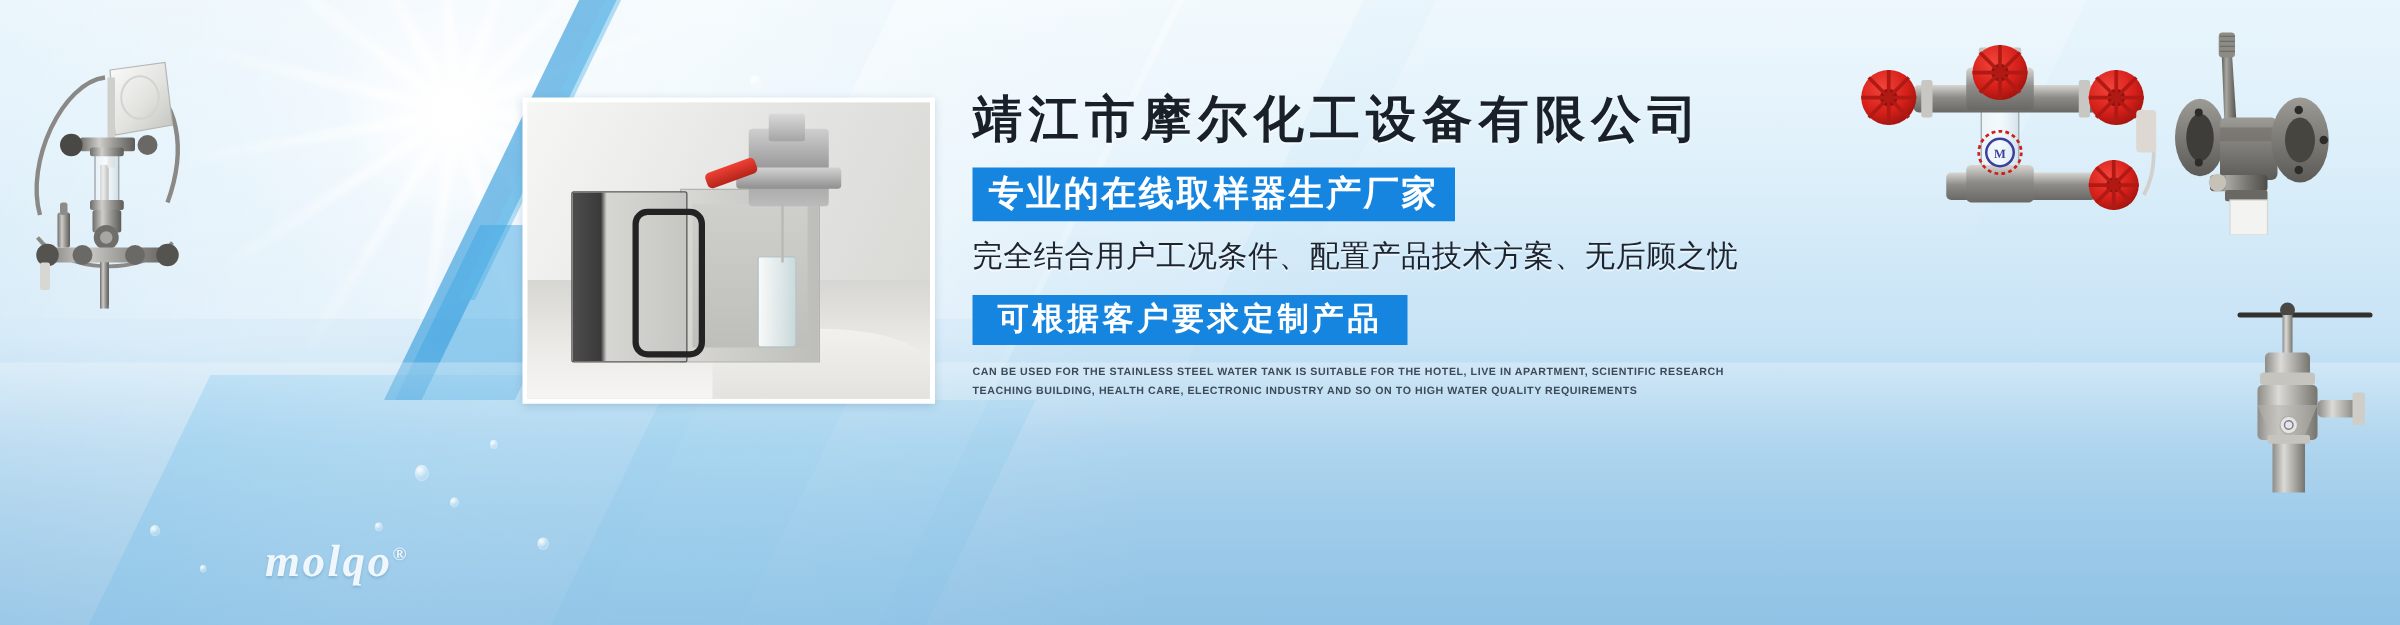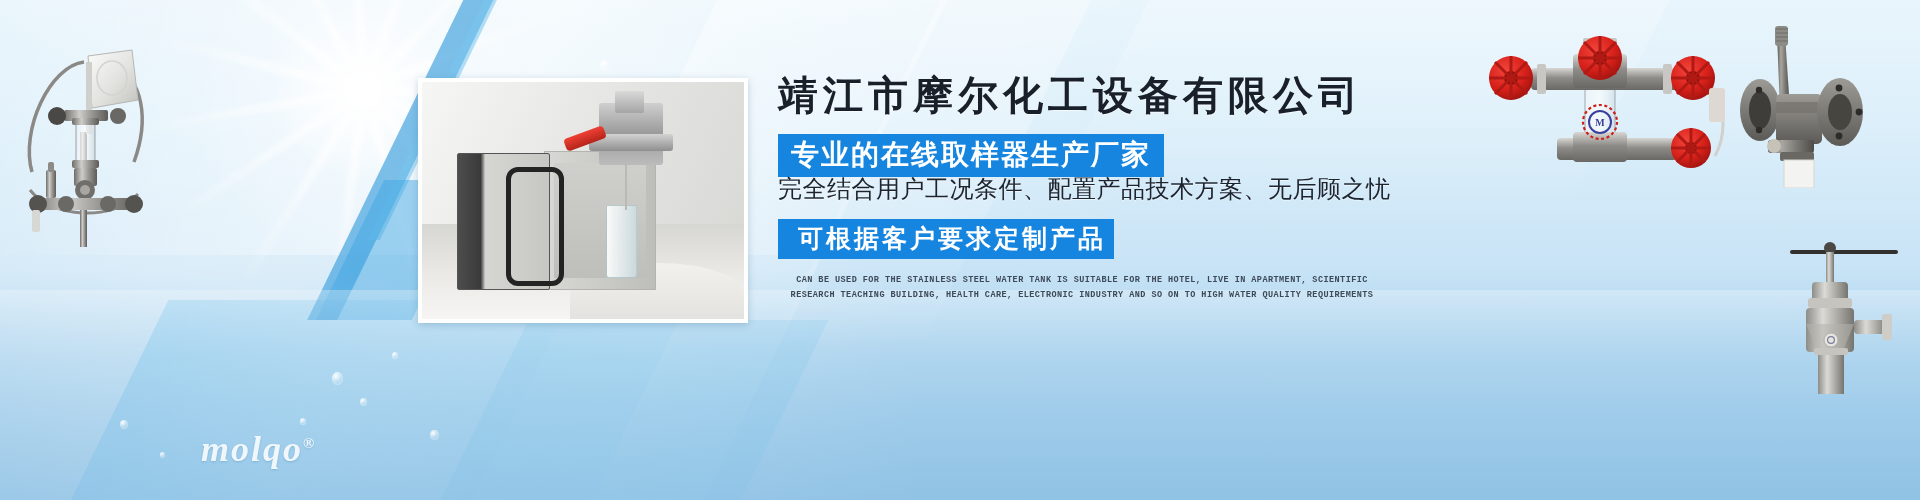--- a/index.html
+++ b/index.html
@@ -126,52 +126,52 @@
     background:#1685e0;
     color:#fff;
     font-size:28px;font-weight:700;
     letter-spacing:2px;
     padding:7px 13px 8px 13px;
     line-height:1;
     margin-top:18px;
     white-space:nowrap;
   }
   .subline{
+    margin-top:17px;
     font-size:24px;font-weight:500;color:#1c2430;
     letter-spacing:.5px;line-height:1;
     white-space:nowrap;
     text-shadow:0 1px 0 rgba(255,255,255,.55);
   }
   .hl-bar2{
     display:inline-block;
     background:#1685e0;
     color:#fff;
     font-size:25px;font-weight:700;
     letter-spacing:3px;
-    padding:7px 8px 8px 20px;
+    padding:7px 20px 8px 20px;
     line-height:1;
     margin-top:18px;
     white-space:nowrap;
   }
   .eng-caption{
     margin-top:14px;
     width:608px;
-    font-family:Liberation Mono, monospace;
+    font-family:Liberation Sans, sans-serif;
     font-size:8.5px;
     font-weight:600;
     color:#3d4a59;
     letter-spacing:.45px;
     line-height:1.75;
     text-transform:uppercase;
-    text-align:center;
   }
 
   
   .watermark{
-    position:absolute;left:201px;top:428px;
+    position:absolute;left:212px;top:428px;
     font-family:"Liberation Serif","DejaVu Serif",serif;
     font-size:36px;font-weight:700;font-style:italic;
     color:rgba(255,255,255,.88);
     letter-spacing:2px;
     text-shadow:0 1px 2px rgba(90,150,190,.45);
     white-space:nowrap;
   }
   .watermark sup{font-size:15px;font-style:normal;vertical-align:super;}
 </style>
 </head>

